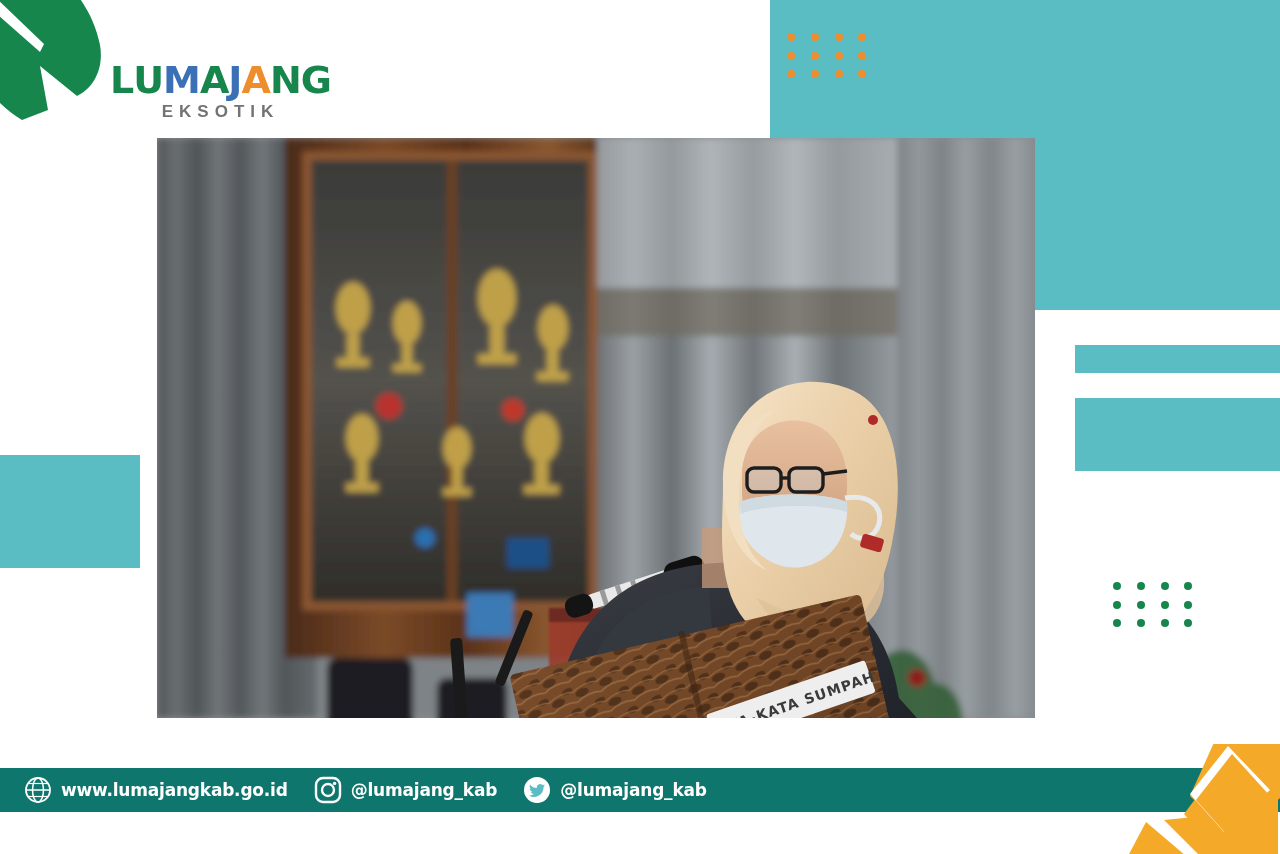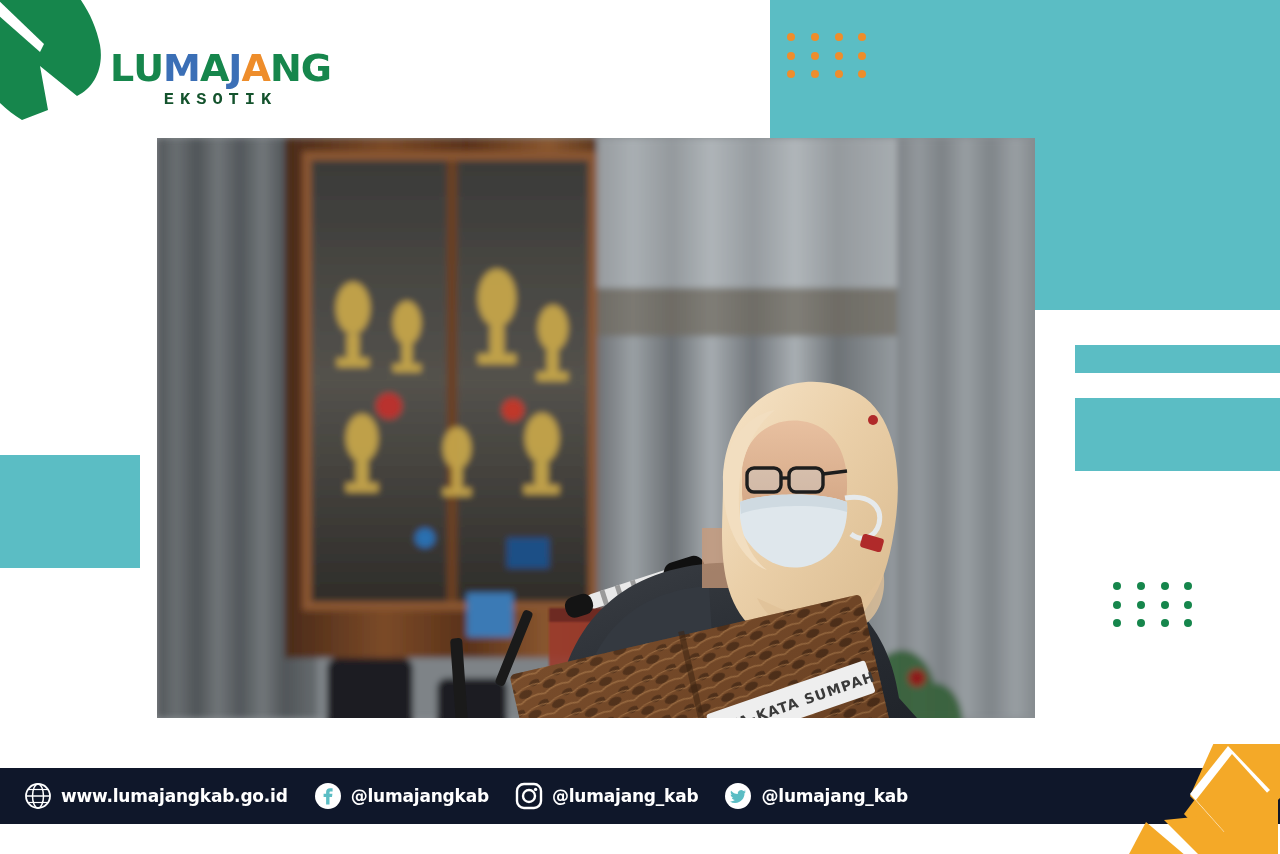--- a/index.html
+++ b/index.html
@@ -77,52 +77,52 @@
     height: 580px;
     overflow: hidden;
     background: #8a8f93;
   }
   .photo-frame svg { display: block; width: 100%; height: 100%; }
 
   
   .logo-wrap {
     position: absolute;
     left: 110px;
-    top: 48px;
+    top: 60px;
     width: 215px;
     height: 62px;
   }
   .logo-word {
     font-family: "DejaVu Sans", sans-serif;
     font-weight: bold;
     font-size: 38px;
     letter-spacing: -1px;
     line-height: 40px;
     white-space: nowrap;
   }
   .logo-word span { display: inline-block; }
   .logo-sub {
-    font-family: Liberation Mono, monospace;
+    font-family: Liberation Sans, sans-serif;
     font-weight: bold;
     font-size: 17px;
     letter-spacing: 6px;
-    color: #14532d;
+    color: #737373;
     text-align: center;
     margin-top: 2px;
     padding-left: 6px;
   }
 
   
   .footer-bar {
     position: absolute;
     left: 0;
     top: 768px;
     width: 1280px;
-    height: 56px;
-    background: #0f172a;
+    height: 44px;
+    background: #0f766e;
     display: flex;
     align-items: center;
     padding-left: 24px;
     box-sizing: border-box;
   }
   .footer-item {
     display: flex;
     align-items: center;
     margin-right: 26px;
     white-space: nowrap;
@@ -415,27 +415,20 @@
             <circle cx="14" cy="14" r="12" fill="none" stroke="#fff" stroke-width="1.8"></circle>
             <ellipse cx="14" cy="14" rx="5.5" ry="12" fill="none" stroke="#fff" stroke-width="1.5"></ellipse>
             <line x1="2" y1="14" x2="26" y2="14" stroke="#fff" stroke-width="1.5"></line>
             <line x1="4" y1="7.5" x2="24" y2="7.5" stroke="#fff" stroke-width="1.2"></line>
             <line x1="4" y1="20.5" x2="24" y2="20.5" stroke="#fff" stroke-width="1.2"></line>
           </svg></span>
         <span class="flabel">www.lumajangkab.go.id</span>
       </div>
       <div class="footer-item">
         <span class="ficon"><svg viewBox="0 0 28 28">
-            <circle cx="14" cy="14" r="13" fill="#fff"></circle>
-            <path d="M16.6 9.4h2V6.2h-2.7c-2.3 0-3.8 1.5-3.8 3.9v1.7H9.6v3.1h2.5v7.6h3.4v-7.6h2.5l.4-3.1h-2.9v-1.4c0-.6.3-1 1.1-1z" fill="#5BBDC4"></path>
-          </svg></span>
-        <span class="flabel">@lumajangkab</span>
-      </div>
-      <div class="footer-item">
-        <span class="ficon"><svg viewBox="0 0 28 28">
             <rect x="2" y="2" width="24" height="24" rx="7" fill="none" stroke="#fff" stroke-width="2.4"></rect>
             <circle cx="14" cy="14" r="6" fill="none" stroke="#fff" stroke-width="2.4"></circle>
             <circle cx="20.6" cy="7.4" r="1.7" fill="#fff"></circle>
           </svg></span>
         <span class="flabel">@lumajang_kab</span>
       </div>
       <div class="footer-item">
         <span class="ficon"><svg viewBox="0 0 28 28">
             <circle cx="14" cy="14" r="13" fill="#fff"></circle>
             <path d="M22 9.6c-.6.3-1.2.4-1.9.5.7-.4 1.2-1 1.4-1.8-.6.4-1.3.7-2.1.8a3.3 3.3 0 0 0-5.6 3c-2.7-.1-5.1-1.4-6.7-3.4-.3.5-.4 1-.4 1.6 0 1.1.6 2.1 1.5 2.7-.5 0-1.1-.2-1.5-.4 0 1.6 1.1 2.9 2.6 3.2-.3.1-.6.1-.9.1-.2 0-.4 0-.6-.1.4 1.3 1.6 2.2 3.1 2.3a6.6 6.6 0 0 1-4.9 1.4 9.3 9.3 0 0 0 5.1 1.5c6.1 0 9.4-5 9.4-9.4v-.4c.6-.5 1.2-1 1.5-1.6z" fill="#5BBDC4"></path>

